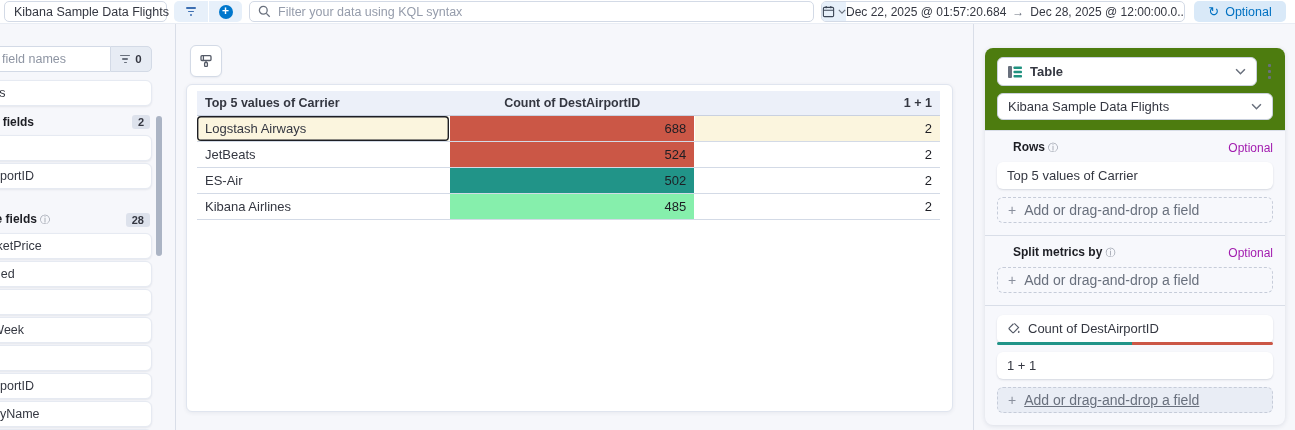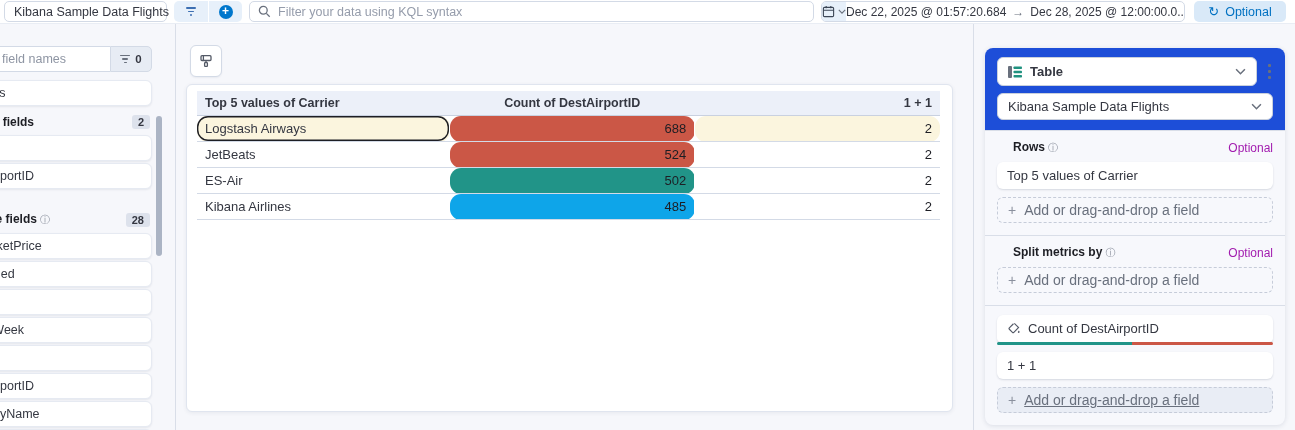--- a/index.html
+++ b/index.html
@@ -46,29 +46,29 @@
 
   
   .workspace { position:absolute; left:177px; top:24px; right:322px; bottom:0; }
   .brush-btn { position:absolute; left:13px; top:21px; width:32px; height:32px; background:#fff; border:1px solid #D3DAE6; border-radius:6px; display:flex; align-items:center; justify-content:center; box-shadow:0 1px 2px rgba(25,40,70,.06); }
   .viz-card { position:absolute; left:9px; top:60px; width:767px; height:328px; background:#fff; border:1px solid #E0E5EF; border-radius:6px; box-shadow:0 1px 4px rgba(25,40,70,.07); padding:6px 12px 0 10px; }
   table.lens { width:100%; border-collapse:collapse; table-layout:fixed; }
   table.lens th { background:#ECF0F9; font-size:12.5px; font-weight:700; color:#343741; padding:5px 8px; border-bottom:1px solid #C9D1E0; }
   table.lens th.c1 { text-align:left; width:34%; }
   table.lens th.c2 { text-align:center; width:33%; }
   table.lens th.c3 { text-align:right; width:33%; }
-  table.lens td { font-size:13px; color:#343741; padding:5px 8px; border-bottom:1px solid #D3DAE6; height:21px;border-radius:11px; }
+  table.lens td { font-size:13px; color:#343741; padding:5px 8px; border-bottom:1px solid #D3DAE6; height:21px; }
   table.lens td.num { text-align:right; color:#1D1E24; border-left:1px solid #fff; }
   tr.hl td.plain { background:#FBF5DE; }
   td.focus-cell { box-shadow:inset 0 0 0 1.4px #1D1E24; border-radius:4px; background:#FBF5DE; }
 
   
   .rdivider { position:absolute; left:973px; top:24px; bottom:0; width:1px; background:#D9DEE8; }
   .panel { position:absolute; left:985px; top:48px; width:300px; background:#F7F8FC; border-radius:8px; box-shadow:0 1px 5px rgba(25,40,70,.12); overflow:hidden; }
-  .panel-top { background:#1d4ed8; padding:9px 12px 10px; border-bottom:1px solid #D9DEE8; }
+  .panel-top { background:#4d7c0f; padding:9px 12px 10px; border-bottom:1px solid #D9DEE8; }
   .chart-select-row { display:flex; align-items:center; gap:9px; }
   .select { background:#fff; border:1px solid #C9D0DC; border-radius:6px; height:29px; display:flex; align-items:center; padding:0 10px; gap:8px; font-size:13px; }
   .chart-select { flex:1; font-weight:700; }
   .select .spacer { flex:1; }
   .kebab { display:flex; flex-direction:column; gap:2.5px; padding:2px; }
   .kebab i { width:3.5px; height:3.5px; background:#69707D; border-radius:1px; display:block; }
   .dv-select { margin-top:7px; height:27px; font-weight:400; }
   .psection { padding:9px 12px 12px; border-bottom:1px solid #D9DEE8; }
   .psection:last-child { border-bottom:none; }
   .psec-head { display:flex; align-items:center; justify-content:space-between; margin-bottom:7px; }
@@ -220,21 +220,21 @@
           <td class="num" style="background-color: rgb(203, 87, 70);">524</td>
           <td class="num">2</td>
         </tr>
         <tr>
           <td>ES-Air</td>
           <td class="num" style="background-color: rgb(33, 148, 136);">502</td>
           <td class="num">2</td>
         </tr>
         <tr>
           <td>Kibana Airlines</td>
-          <td class="num" style="background-color: #0ea5e9;">485</td>
+          <td class="num" style="background-color: #86efac;">485</td>
           <td class="num">2</td>
         </tr>
       </tbody>
     </table>
   </div>
 </div>
 
 <div class="rdivider"></div>
 <div class="panel">
   <div class="panel-top">

